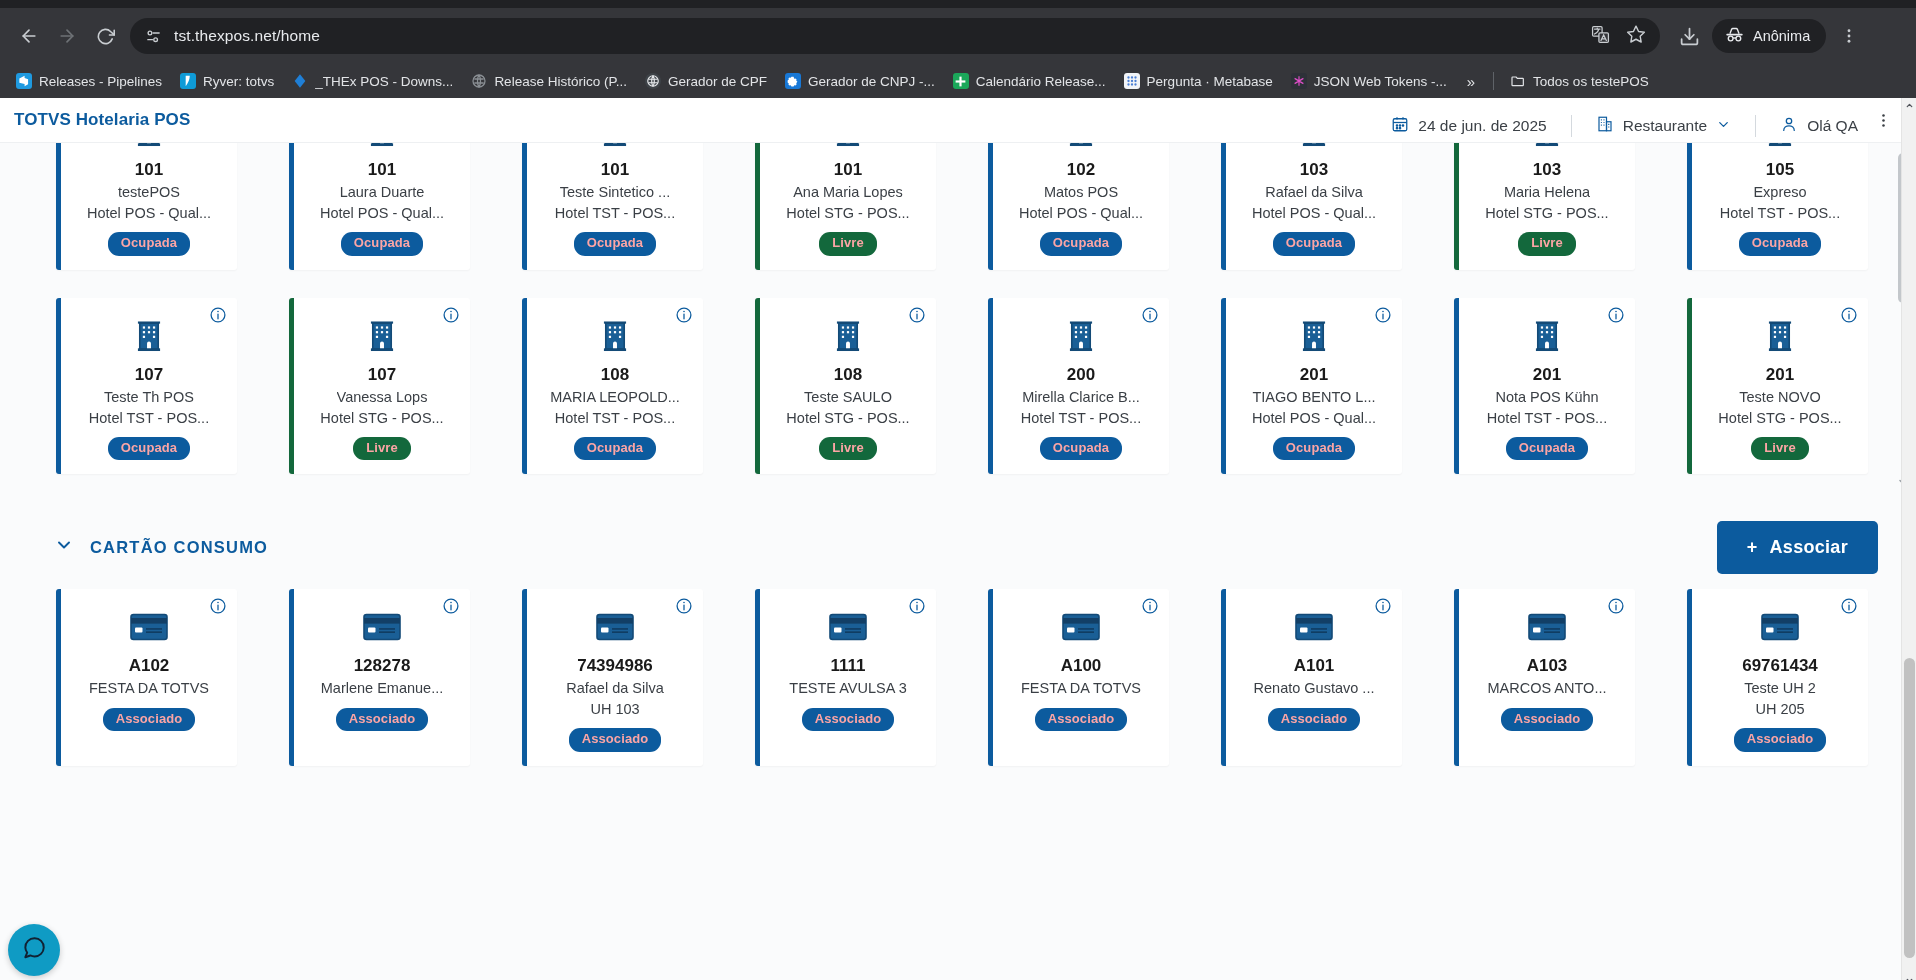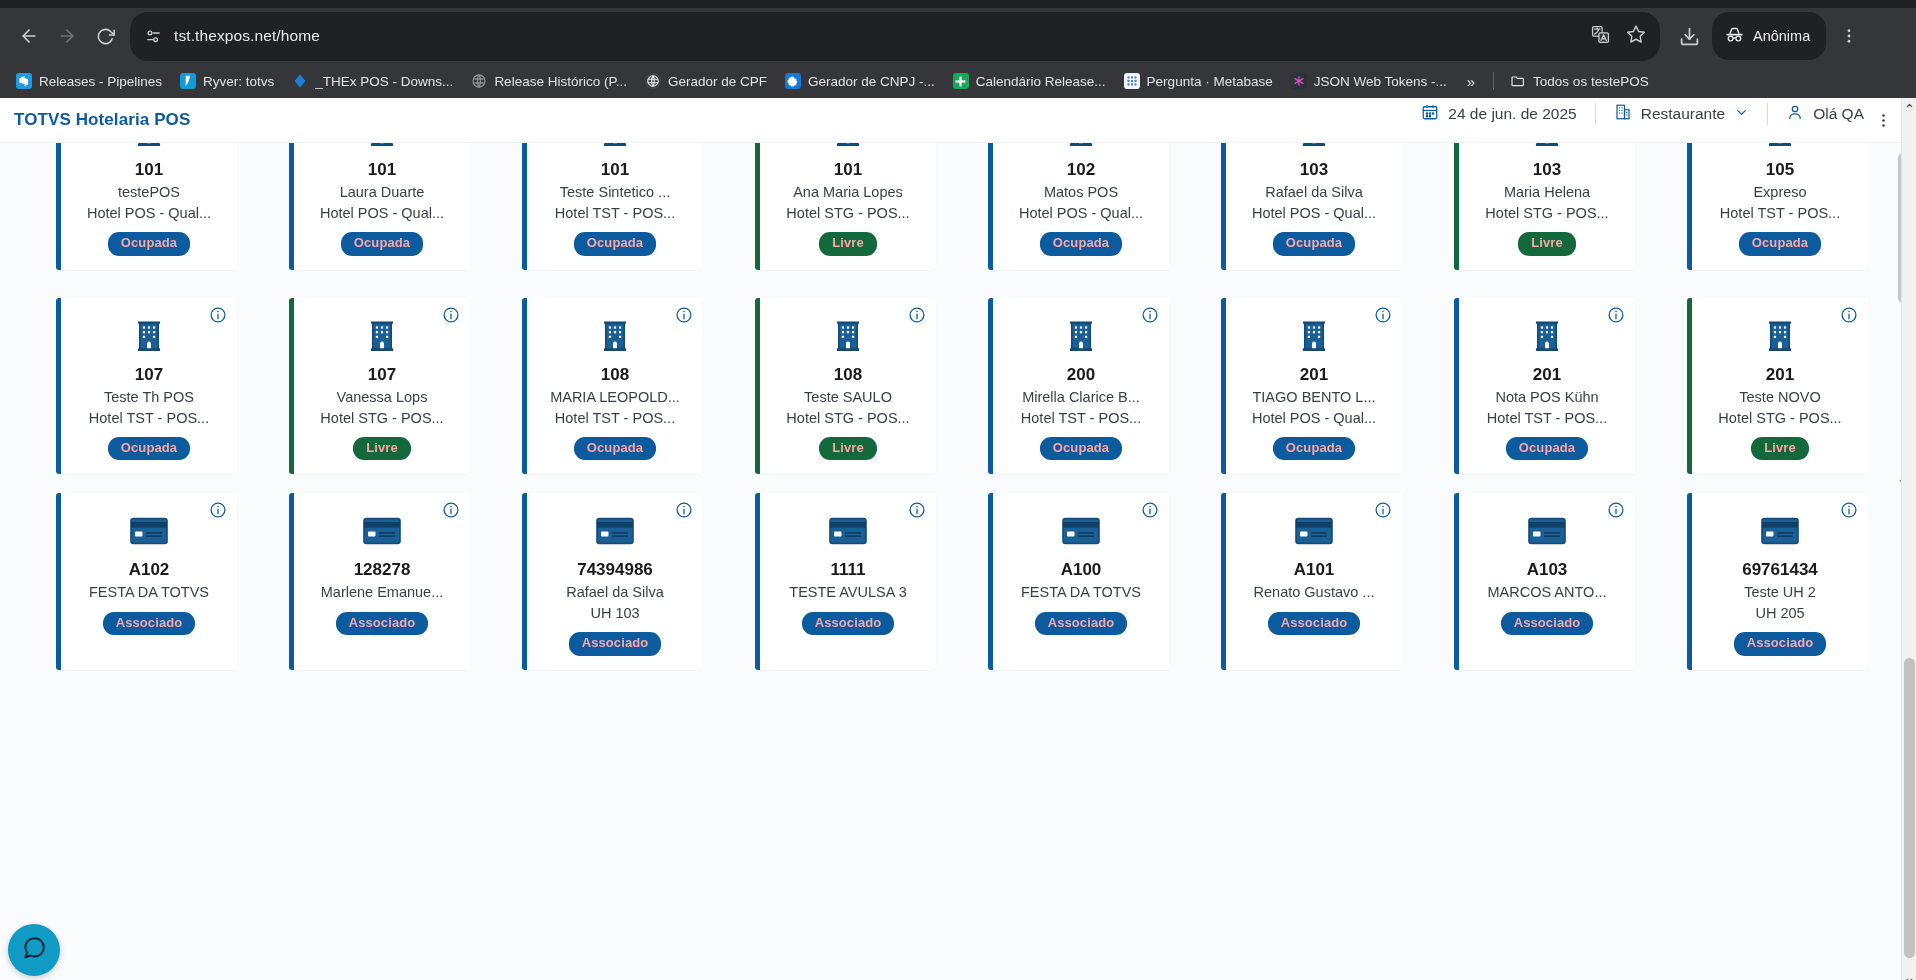--- a/index.html
+++ b/index.html
@@ -32,21 +32,21 @@
     width: 34px; height: 34px;
     border-radius: 50%;
     display: flex; align-items: center; justify-content: center;
     color: #c9cdd1;
     flex: 0 0 auto;
   }
   .nav-btn.disabled { color: #6e7276; }
   .nav-btn svg { display:block; }
   .omnibox {
     flex: 1 1 auto;
-    height: 49px;
+    height: 36px;
     background: #202124;
     border-radius: 18px;
     display: flex;
     align-items: center;
     padding: 0 14px 0 12px;
     margin: 0 8px 0 4px;
     min-width: 0;
     max-width: 1530px;
   }
   .omnibox .site-icon {
@@ -72,21 +72,21 @@
     color: #c9cdd1;
     padding-left: 14px;
   }
   .toolbar-right {
     display: flex;
     align-items: center;
     gap: 6px;
     flex: 0 0 auto;
   }
   .incognito-pill {
-    height: 48px;
+    height: 34px;
     border-radius: 17px;
     background: #202124;
     display: flex;
     align-items: center;
     gap: 8px;
     padding: 0 16px 0 12px;
     color: #e8eaed;
     font-size: 14.5px;
   }
 
@@ -147,24 +147,24 @@
   }
   .app-title {
     color: #0c5b9e;
     font-size: 17px;
     font-weight: 600;
     letter-spacing: .1px;
   }
   .header-right {
     margin-left: auto;
     display: flex;
-    align-items: flex-start;
+    align-items: flex-end;
     color: #3b4046;
     font-size: 15.5px;
-    gap: 2px;
+    gap: 8px;
   }
   .header-item {
     display: flex;
     align-items: center;
     gap: 9px;
     padding: 0 16px;
     white-space: nowrap;
   }
   .header-div {
     width: 1px; height: 22px; background: #d4d9de;
@@ -1029,20 +1029,34 @@
         <div class="track"></div>
         <div class="thumb"></div>
         <div class="arrow-dn">
           <svg width="12" height="12" viewBox="0 0 24 24" fill="none" stroke="#9aa0a6" stroke-width="3" stroke-linecap="round" stroke-linejoin="round">
               <polyline points="6 9 12 15 18 9"></polyline>
             </svg>
         </div>
       </div>
     </div>
 
+    <div class="section-bar">
+      <div class="section-toggle">
+        <span>
+          <svg width="20" height="20" viewBox="0 0 24 24" fill="none" stroke="#0c5b9e" stroke-width="2.3" stroke-linecap="round" stroke-linejoin="round">
+              <polyline points="6 9 12 15 18 9"></polyline>
+            </svg>
+        </span>
+        <span class="section-title">CARTÃO CONSUMO</span>
+      </div>
+      <button class="associar-btn">
+        <span>+</span>
+        <span>Associar</span>
+      </button>
+    </div>
 
     <div class="grid" id="cards-row">
         <div class="card">
           <span class="info-icon"><svg width="18" height="18" viewBox="0 0 24 24" fill="none" stroke="#0c5b9e" stroke-width="1.7">
               <circle cx="12" cy="12" r="9.2"></circle>
               <line x1="12" y1="10.7" x2="12" y2="17" stroke-linecap="round"></line>
               <circle cx="12" cy="7.3" r="1.1" fill="#0c5b9e" stroke="none"></circle>
             </svg></span>
           <span class="glyph">
             <svg width="38" height="28" viewBox="0 0 38 28" fill="none">

